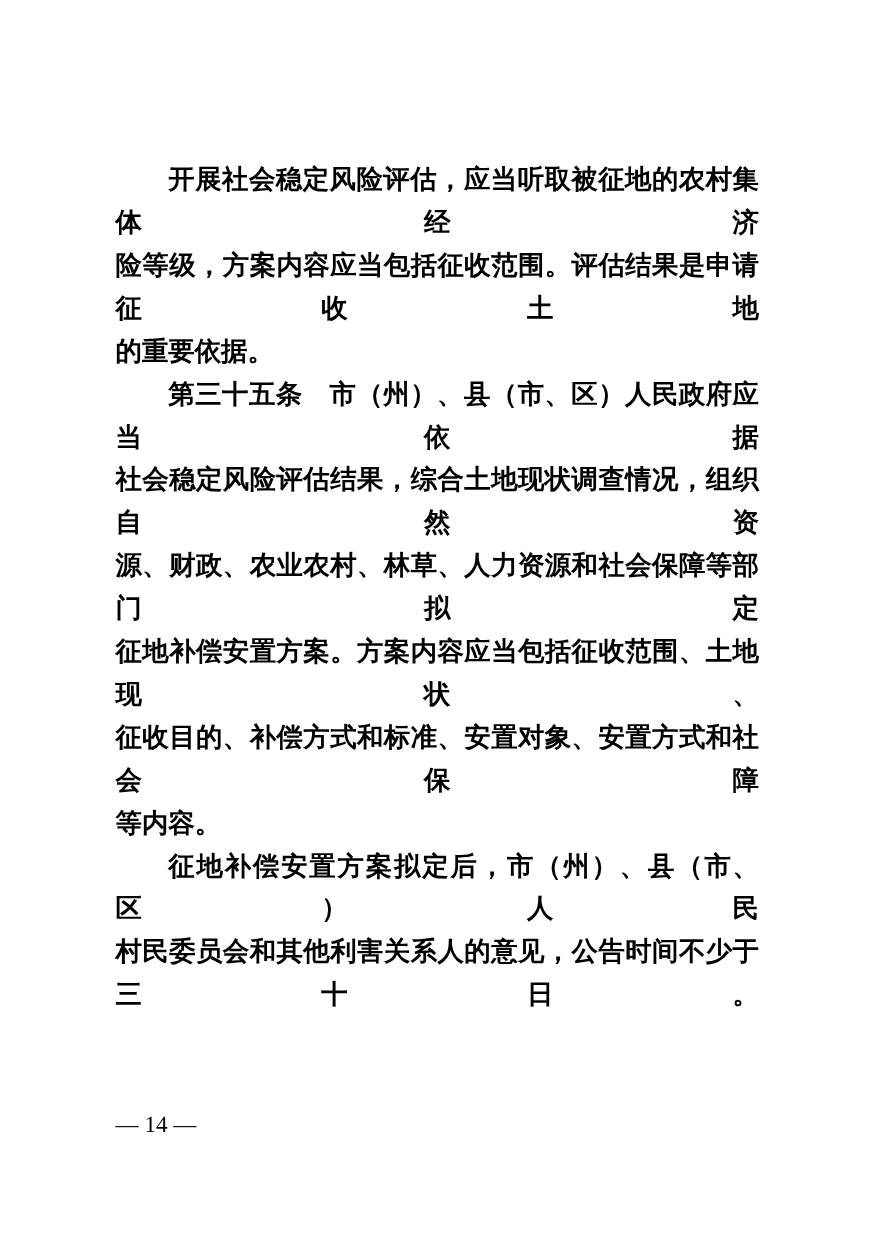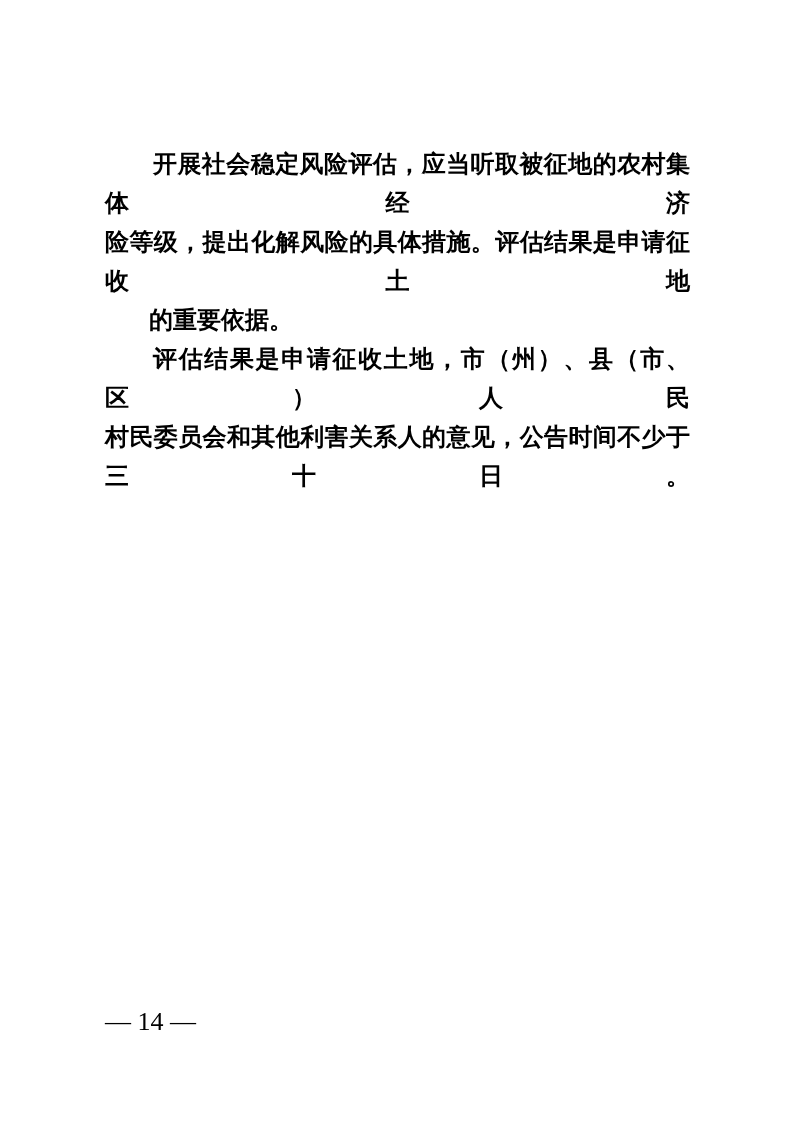--- a/index.html
+++ b/index.html
@@ -28,52 +28,59 @@
   .para {
     margin: 0;
     padding: 0;
   }
   .line {
     text-align: justify;
     text-align-last: justify;
   }
   .line.end {
     text-align-last: left;
-    margin-left: 44px;
   }
   .line.indent {
     text-indent: 2em;
   }
   .page-footer {
     position: absolute;
     top: 1010px;
     left: 105px;
     color: #000000;
     font-family: "Liberation Serif", serif;
-    font-size: 26px;
+    font-size: 21px;
     font-weight: normal;
     line-height: 24px;
   }
 </style>
 </head>
 <body>
 
 <div class="page">
 
   <main class="text-block">
 
     <div class="para">
       <div class="line indent">开展社会稳定风险评估，应当听取被征地的农村集体经济</div>
-      <div class="line">险等级，提出化解风险的具体措施。评估结果是申请征收土地</div>
+      <div class="line">险等级，方案内容应当包括征收范围。评估结果是申请征收土地</div>
       <div class="line end">的重要依据。</div>
     </div>
 
+    <div class="para">
+      <div class="line indent">第三十五条　市（州）、县（市、区）人民政府应当依据</div>
+      <div class="line">社会稳定风险评估结果，综合土地现状调查情况，组织自然资</div>
+      <div class="line">源、财政、农业农村、林草、人力资源和社会保障等部门拟定</div>
+      <div class="line">征地补偿安置方案。方案内容应当包括征收范围、土地现状、</div>
+      <div class="line">征收目的、补偿方式和标准、安置对象、安置方式和社会保障</div>
+      <div class="line end">等内容。</div>
+    </div>
 
     <div class="para">
-      <div class="line indent">评估结果是申请征收土地，市（州）、县（市、区）人民</div>
+      <div class="line indent">征地补偿安置方案拟定后，市（州）、县（市、区）人民</div>
       <div class="line">村民委员会和其他利害关系人的意见，公告时间不少于三十日。</div>
 
     </div>
 
   </main>
 
   <footer class="page-footer">
     <span>— 14 —</span>
   </footer>
 

